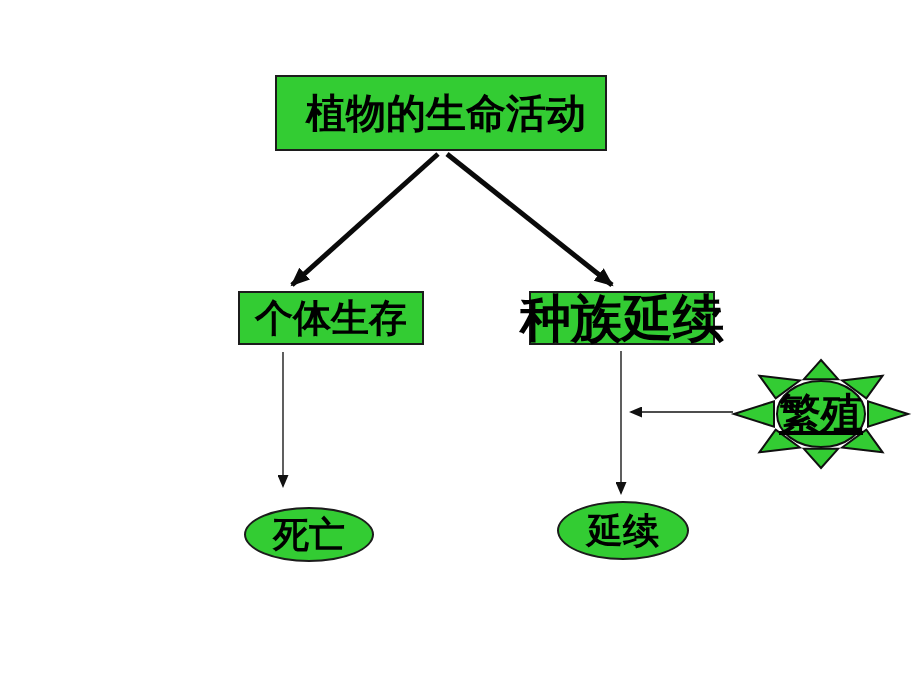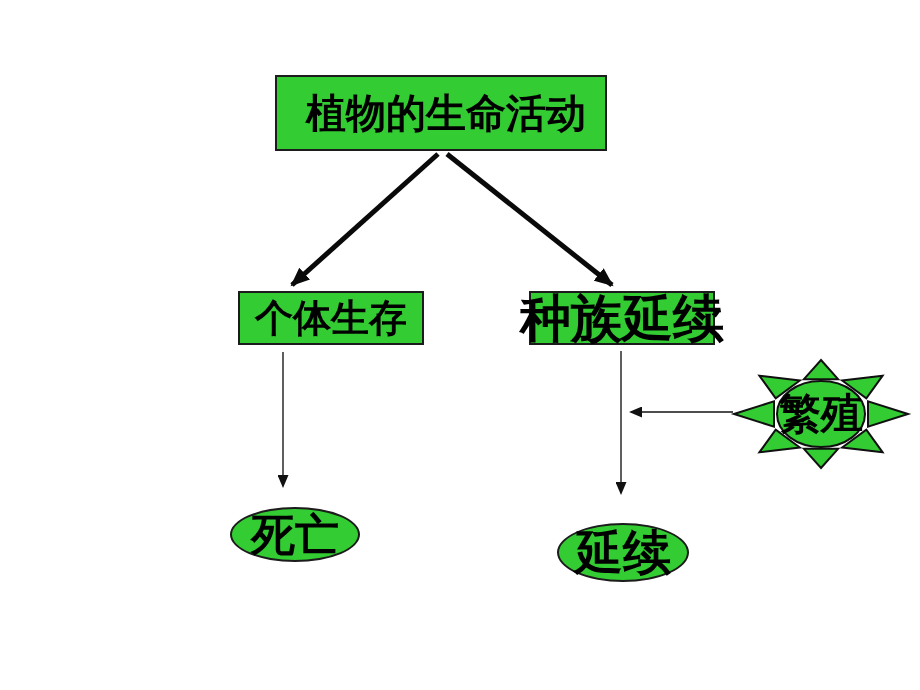--- a/index.html
+++ b/index.html
@@ -28,28 +28,28 @@
     font-weight: 700;
     text-align: center;
     z-index: 2;
     line-height: 1;
     white-space: nowrap;
   }
   .root-box   { left: 275px; top: 75px;  width: 332px; height: 76px; font-size: 40px; padding-left: 10px; }
   .branch-left  { left: 199px; top: 291px; width: 186px; height: 54px; font-size: 38px; margin-left: 39px; }
   .branch-right { left: 529px; top: 291px; width: 186px; height: 54px; font-size: 51px; }
   .oval { border-radius: 50%; }
-  .oval-left  { left: 230px; top: 507px; width: 130px; height: 55px; font-size: 44px; }
-  .oval-right { left: 557px; top: 523px; width: 132px; height: 59px; font-size: 48px; }
+  .oval-left  { left: 244px; top: 507px; width: 130px; height: 55px; font-size: 36px; }
+  .oval-right { left: 557px; top: 501px; width: 132px; height: 59px; font-size: 36px; }
   .sun-label {
     position: absolute;
     left: 757px; top: 387px; width: 128px; height: 54px;
     display: flex; align-items: center; justify-content: center;
     font-size: 42px; font-weight: 700; color: #000000;
-    z-index: 2; line-height: 1; white-space: nowrap;
+    z-index: 2; line-height: 1; white-space: nowrap; text-decoration: underline;
   }
   .thick-line { stroke: #0a0a0a; stroke-width: 5; }
   .thin-line  { stroke: #4d4d4d; stroke-width: 1.8; }
   .sun-part   { fill: #33cc33; stroke: #101010; stroke-width: 2; }
 </style>
 </head>
 <body>
 
 <div class="slide">
 

